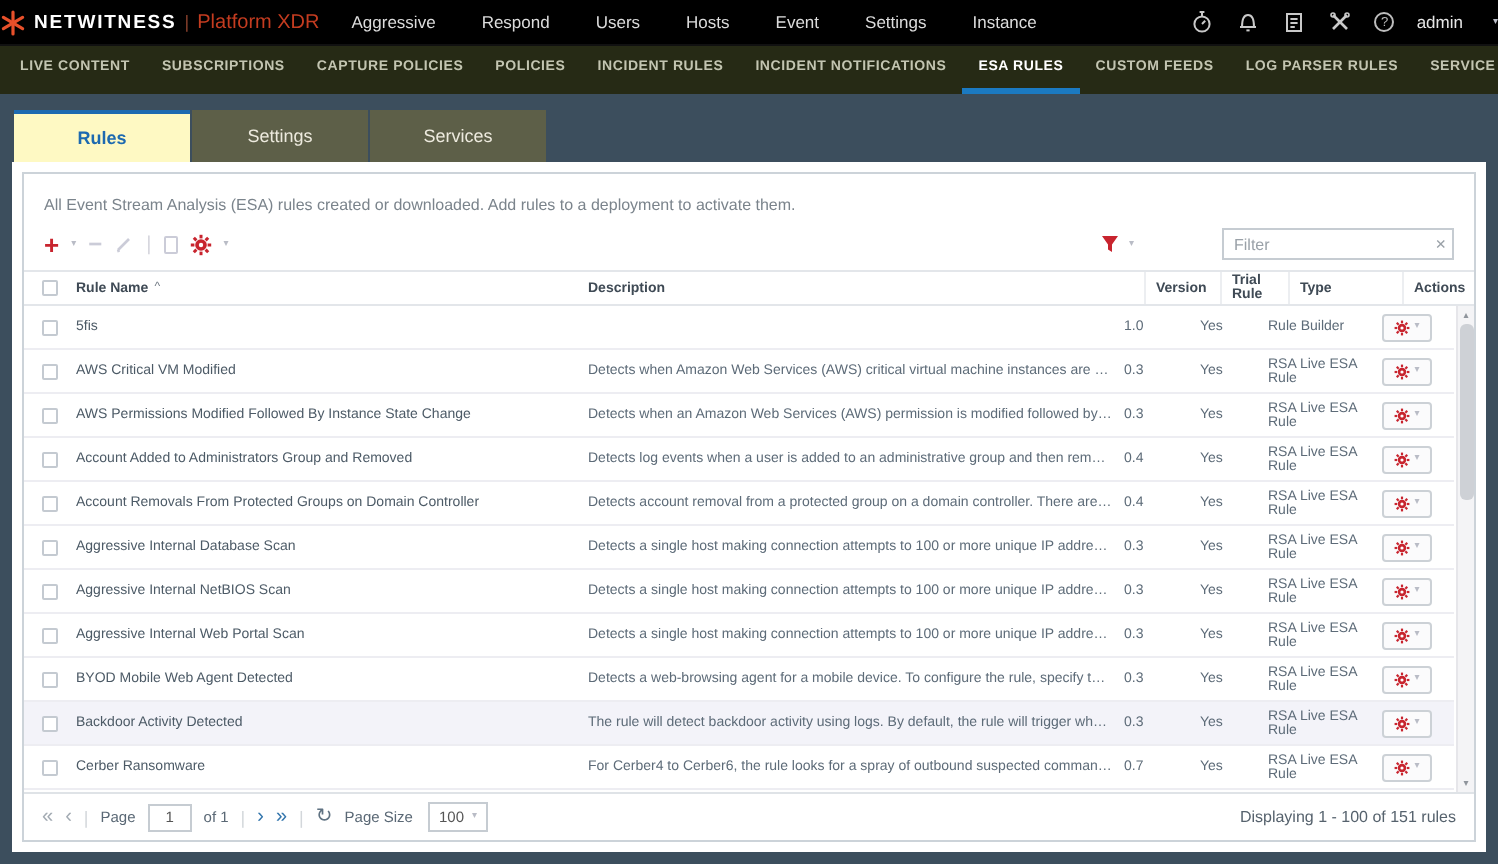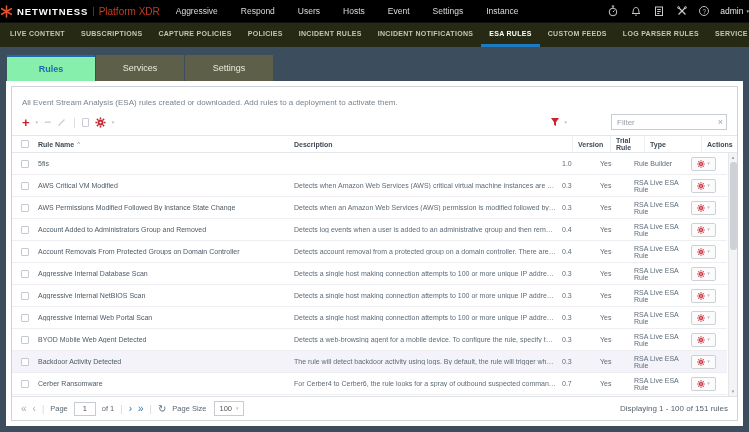--- a/index.html
+++ b/index.html
@@ -13,33 +13,33 @@
   .brand{display:flex;align-items:center;gap:4px;}
   .brand-name{color:#fff;font-weight:bold;font-size:9.5px;letter-spacing:.9px;}
   .brand-sep{color:#87402c;font-size:9px;}
   .brand-product{color:#c43c20;font-size:10px;}
   .topnav{display:flex;gap:23px;margin-left:16px;}
   .topnav-item{color:#dcdcdc;font-size:8.5px;text-decoration:none;cursor:pointer;white-space:nowrap;}
   .topbar-right{margin-left:auto;display:flex;align-items:center;gap:11px;}
   .tb-icon{display:flex;align-items:center;justify-content:center;width:12px;height:12px;cursor:pointer;}
   .help-circle{width:10px;height:10px;border:1px solid #bdbdbd;border-radius:50%;color:#bdbdbd;
     font-size:6.5px;display:flex;align-items:center;justify-content:center;cursor:pointer;}
-  .user-chip{display:flex;align-items:center;gap:3px;color:#e6e6e6;font-size:8.5px;cursor:pointer;}
+  .user-chip{display:flex;align-items:center;gap:15px;color:#e6e6e6;font-size:8.5px;cursor:pointer;}
   .caret{font-size:5px;color:#b9bcc6;line-height:1;}
   
   .subnav{height:25px;background:#262a15;display:flex;align-items:stretch;padding:0 2px;border-top:1px solid #111;}
   .subnav-item{display:flex;align-items:center;padding:0 8px;color:#c3c5b1;font-size:7px;font-weight:bold;
     letter-spacing:.3px;text-decoration:none;border-bottom:3px solid transparent;white-space:nowrap;cursor:pointer;}
   .subnav-item.active{color:#fff;border-bottom-color:#1b7ac2;}
   
   .content{height:385px;padding:8px 6px 6px;display:flex;flex-direction:column;}
   .tabs{display:flex;margin-left:1px;}
   .tab{min-width:88px;height:26px;background:#5d5f48;color:#edeade;display:flex;align-items:center;
     justify-content:center;font-size:9px;margin-right:1px;cursor:pointer;}
-  .tab.active{background:#86efac;color:#1d6ab0;font-weight:bold;border-top:2px solid #1d6ab0;}
+  .tab.active{background:#fef9c3;color:#1d6ab0;font-weight:bold;border-top:2px solid #1d6ab0;}
   .panel{background:#fff;flex:1;padding:5px;min-height:0;}
   .inner{border:1px solid #ccd3d9;height:100%;display:flex;flex-direction:column;background:#fff;min-height:0;}
   .panel-head{padding:7px 10px 1px;}
   .panel-title{font-size:10.5px;color:#333;font-weight:bold;}
   .panel-subtitle{margin-top:4px;font-size:8px;color:#7b848c;}
   
   .toolbar{display:flex;align-items:center;justify-content:space-between;padding:6px 10px 5px;}
   .tools{display:flex;align-items:center;gap:6px;}
   .tool{display:inline-flex;align-items:center;cursor:pointer;line-height:1;}
   .tool.add{color:#c8242e;font-weight:bold;font-size:13px;}
@@ -206,25 +206,25 @@
     </nav>
 
   <div class="content">
     <div class="tabs">
 
         <div class="tab active">
           <span>Rules</span>
         </div>
 
         <div class="tab">
+          <span>Settings</span>
+        </div>
+
+        <div class="tab">
           <span>Services</span>
-        </div>
-
-        <div class="tab">
-          <span>Settings</span>
         </div>
       </div>
 
     <div class="panel">
       <div class="inner">
 
         <div class="panel-head">
           <div class="panel-subtitle">All Event Stream Analysis (ESA) rules created or downloaded. Add rules to a deployment to activate them.</div>
         </div>
 

